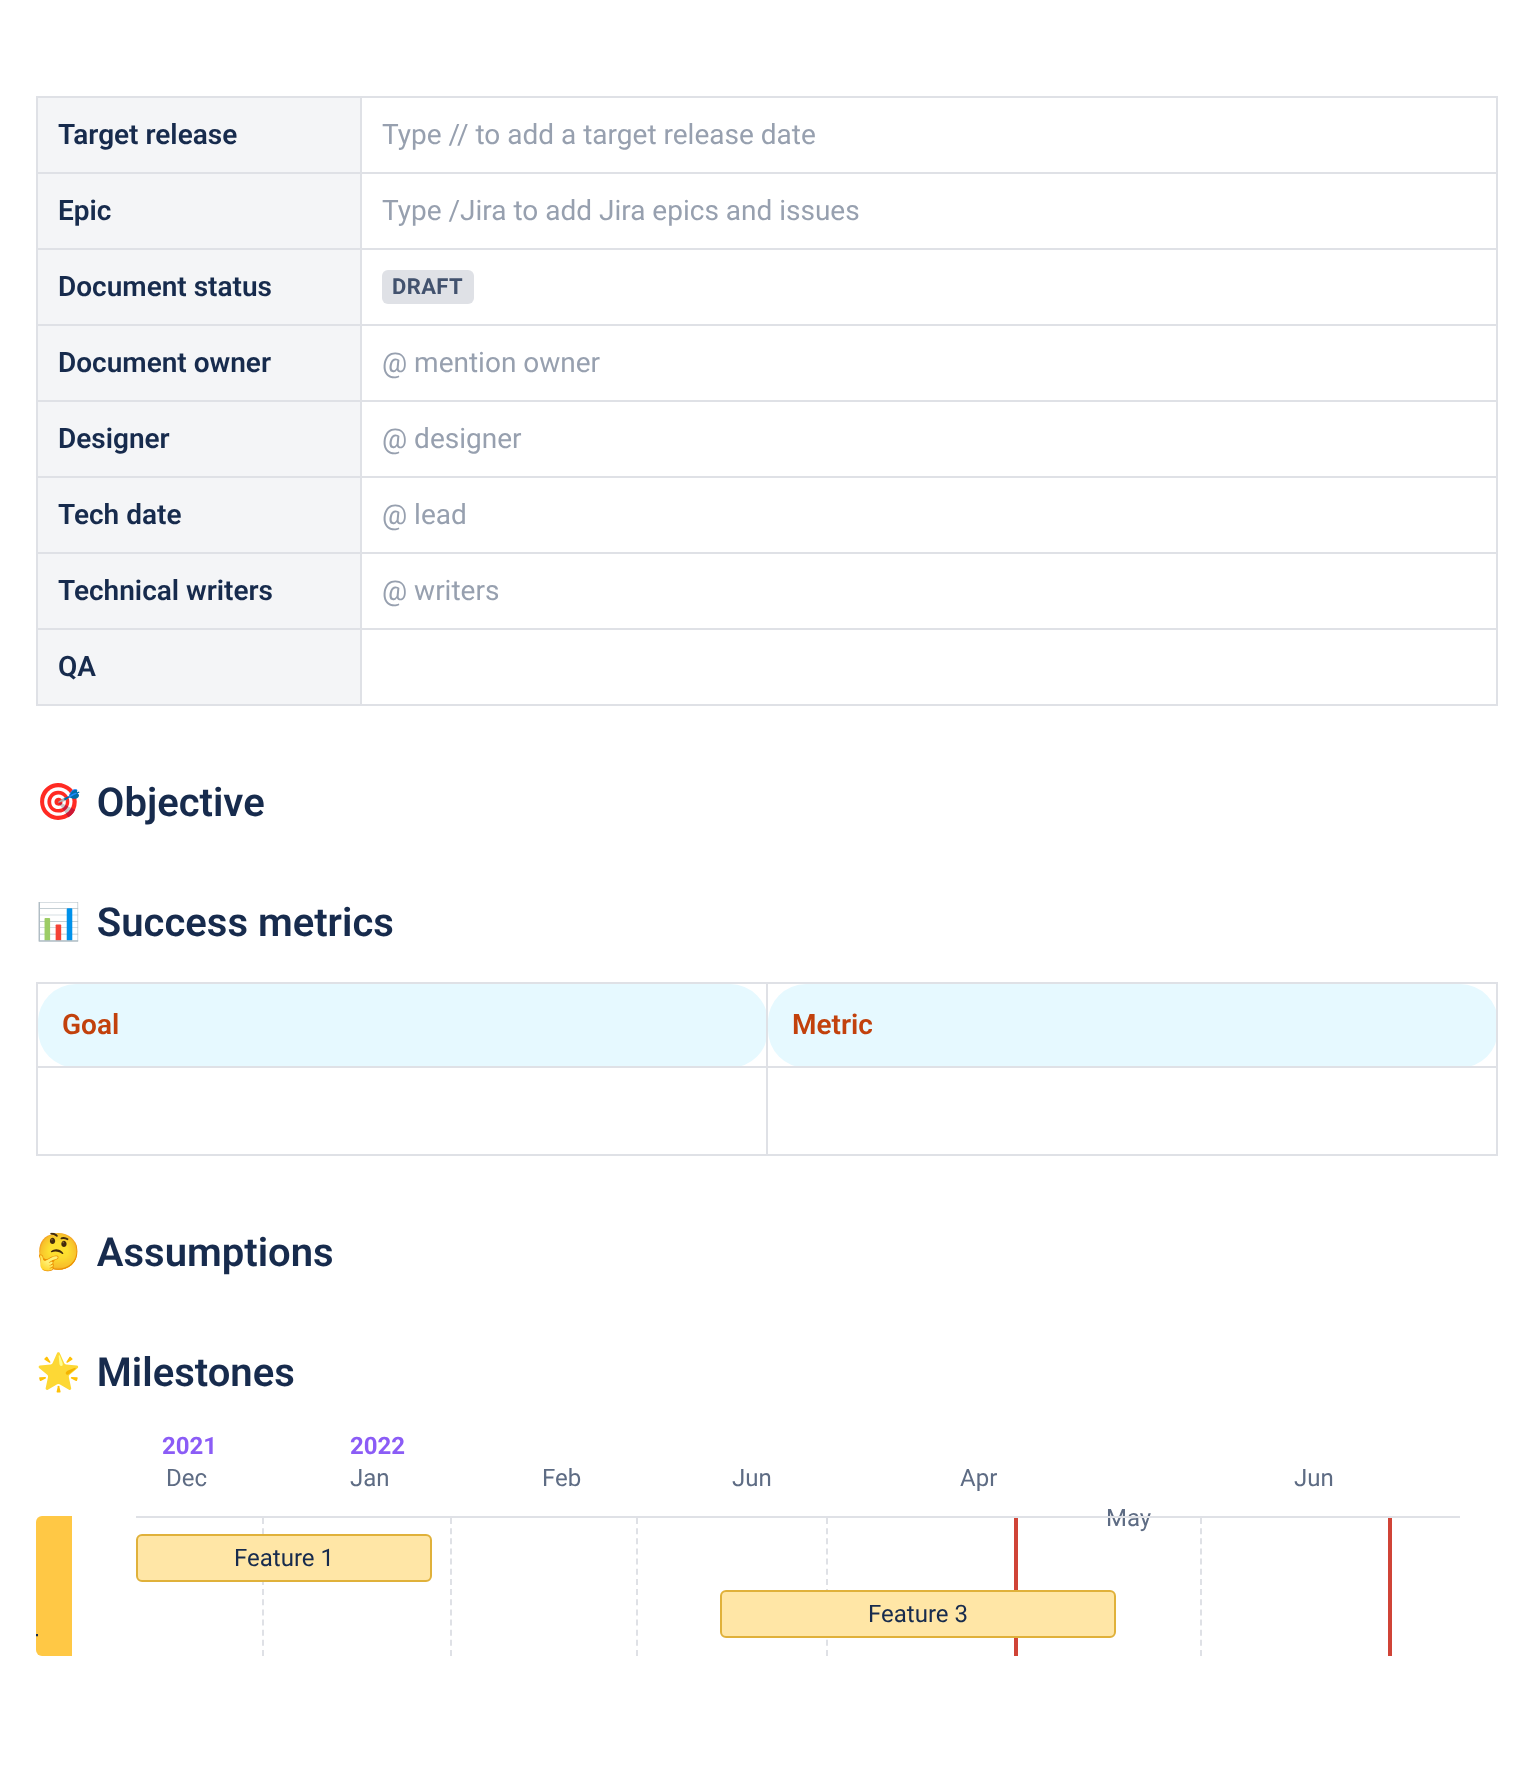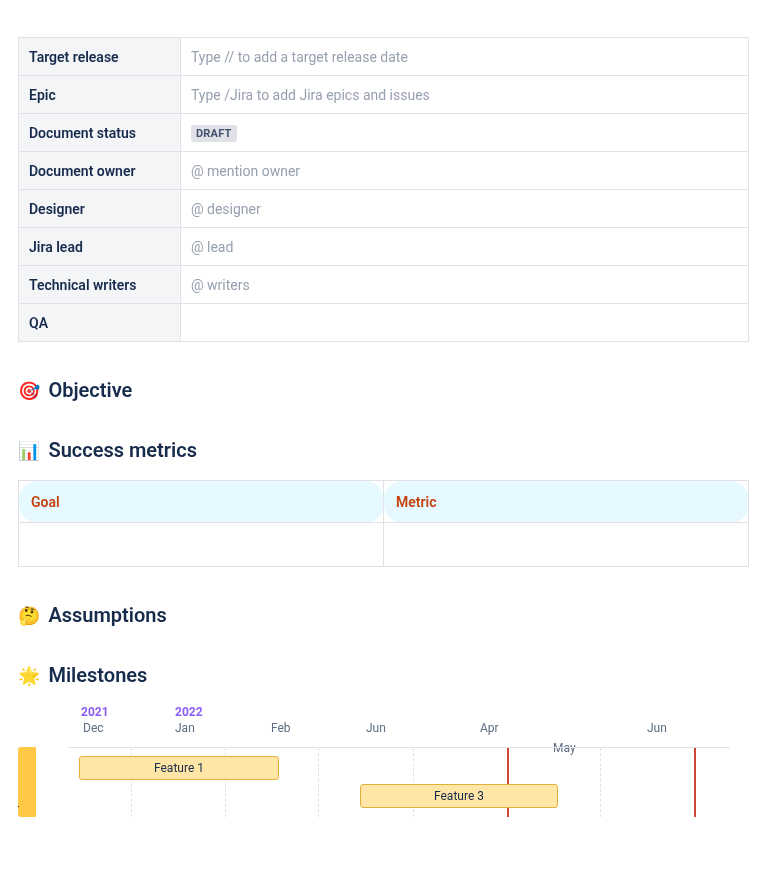--- a/index.html
+++ b/index.html
@@ -8,21 +8,21 @@
     font-family: -apple-system, BlinkMacSystemFont, "Segoe UI", Roboto, Helvetica, Arial, sans-serif;
     font-size: 14px;
     color: #172B4D;
     background: #fff;
     width: 767px;
     padding: 0 18px;
   }
   .meta-table, .metrics-table {
     border-collapse: collapse;
     width: 100%;
-    margin-top: 37px;
+    margin-top: 48px;
     table-layout: fixed;
   }
   .meta-table td {
     border: 1px solid #dfe1e6;
     padding: 9px 10px;
     vertical-align: middle;
     height: 38px;
   }
   .meta-table td.key {
     width: 162px;
@@ -165,21 +165,21 @@
       </tr>
       <tr>
         <td class="key">Document owner</td>
         <td><span class="placeholder">@ mention owner</span></td>
       </tr>
       <tr>
         <td class="key">Designer</td>
         <td><span class="placeholder">@ designer</span></td>
       </tr>
       <tr>
-        <td class="key">Jira lead</td>
+        <td class="key">Tech date</td>
         <td><span class="placeholder">@ lead</span></td>
       </tr>
       <tr>
         <td class="key">Technical writers</td>
         <td><span class="placeholder">@ writers</span></td>
       </tr>
       <tr>
         <td class="key">QA</td>
         <td><span></span></td>
       </tr>
@@ -240,17 +240,17 @@
     <div class="rm-body" id="rm-body">
         <div class="rm-grid" style="left: 63px;"></div>
         <div class="rm-grid" style="left: 157px;"></div>
         <div class="rm-grid" style="left: 250px;"></div>
         <div class="rm-grid" style="left: 345px;"></div>
         <div class="rm-grid" style="left: 439px;"></div>
         <div class="rm-grid" style="left: 532px;"></div>
         <div class="rm-grid" style="left: 626px;"></div>
         <div class="rm-marker" style="left: 439px;"></div>
         <div class="rm-marker" style="left: 626px;"></div>
-        <div class="rm-bar" style="left: 0px; top: 8px; width: 200px; margin-left: 11px;">Feature 1</div>
+        <div class="rm-bar" style="left: 0px; top: 8px; width: 148px;">Feature 1</div>
         <div class="rm-bar" style="left: 292px; top: 36px; width: 198px;">Feature 3</div>
       </div>
   </div>
 </div>
 
 </body></html>

